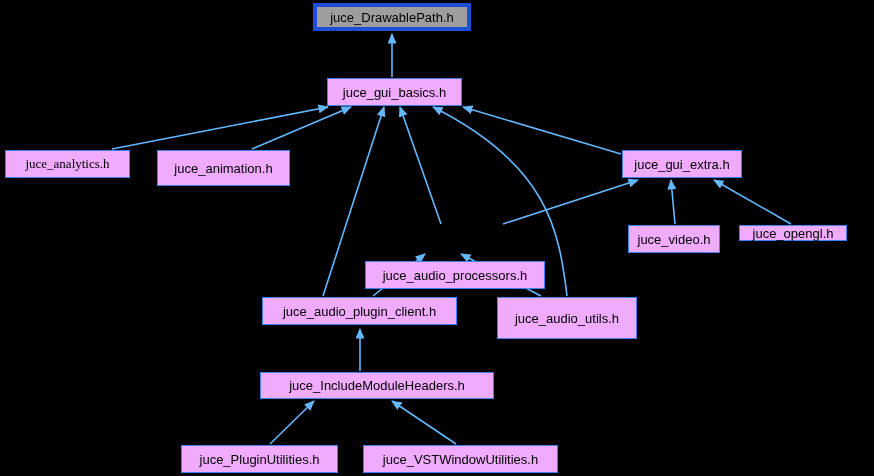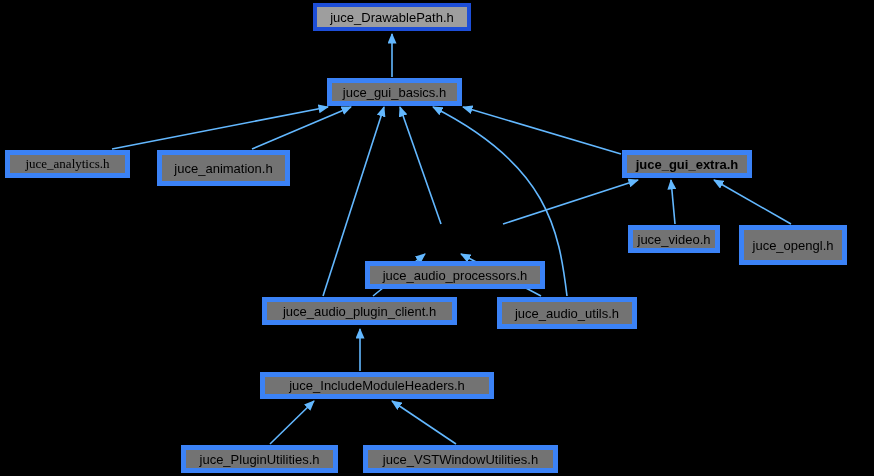--- a/index.html
+++ b/index.html
@@ -17,22 +17,22 @@
   }
   #edge-layer {
     position: absolute;
     left: 0; top: 0;
     width: 874px; height: 476px;
     pointer-events: none;
   }
   .node {
     position: absolute;
     box-sizing: border-box;
-    background: #737373;
-    border: 5px solid #3b82f6;
+    background: #f0abfc;
+    border: 1px solid #3b82f6;
     color: #000000;
     font-size: 13px;
     display: flex;
     align-items: center;
     justify-content: center;
     white-space: nowrap;
     cursor: pointer;
   }
   .node.current {
     background: #9e9e9e;
@@ -66,23 +66,23 @@
         <path d="M360,371 L360,329" fill="none" stroke="#63b8ff" stroke-width="1.6" marker-end="url(#arrowhead)"></path>
         <path d="M270,444 L314,401" fill="none" stroke="#63b8ff" stroke-width="1.6" marker-end="url(#arrowhead)"></path>
         <path d="M456,444 L392,401" fill="none" stroke="#63b8ff" stroke-width="1.6" marker-end="url(#arrowhead)"></path>
       </g>
   </svg>
   <div id="node-layer">
       <div class="node current" style="left: 313px; top: 3px; width: 158px; height: 28px;">juce_DrawablePath.h</div>
       <div class="node" style="left: 327px; top: 78px; width: 135px; height: 28px;">juce_gui_basics.h</div>
       <div class="node" style="left: 5px; top: 150px; width: 125px; height: 28px; font-family: Liberation Serif, serif;">juce_analytics.h</div>
       <div class="node" style="left: 157px; top: 150px; width: 133px; height: 36px;">juce_animation.h</div>
-      <div class="node" style="left: 622px; top: 150px; width: 130px; height: 28px; font-weight: bold;">juce_gui_extra.h</div>
+      <div class="node" style="left: 622px; top: 150px; width: 120px; height: 28px;">juce_gui_extra.h</div>
       <div class="node" style="left: 365px; top: 225px; width: 180px; height: 28px; margin-top: 36px;">juce_audio_processors.h</div>
       <div class="node" style="left: 628px; top: 225px; width: 92px; height: 28px;">juce_video.h</div>
-      <div class="node" style="left: 739px; top: 225px; width: 108px; height: 40px;">juce_opengl.h</div>
+      <div class="node" style="left: 739px; top: 225px; width: 108px; height: 16px;">juce_opengl.h</div>
       <div class="node" style="left: 262px; top: 297px; width: 195px; height: 28px;">juce_audio_plugin_client.h</div>
-      <div class="node" style="left: 497px; top: 297px; width: 140px; height: 32px;">juce_audio_utils.h</div>
+      <div class="node" style="left: 497px; top: 297px; width: 140px; height: 42px;">juce_audio_utils.h</div>
       <div class="node" style="left: 260px; top: 372px; width: 234px; height: 27px; text-align: right;">juce_IncludeModuleHeaders.h</div>
       <div class="node" style="left: 181px; top: 445px; width: 157px; height: 28px;">juce_PluginUtilities.h</div>
       <div class="node" style="left: 363px; top: 445px; width: 195px; height: 28px; text-align: center;">juce_VSTWindowUtilities.h</div>
     </div>
 </div>
 
 </body></html>

